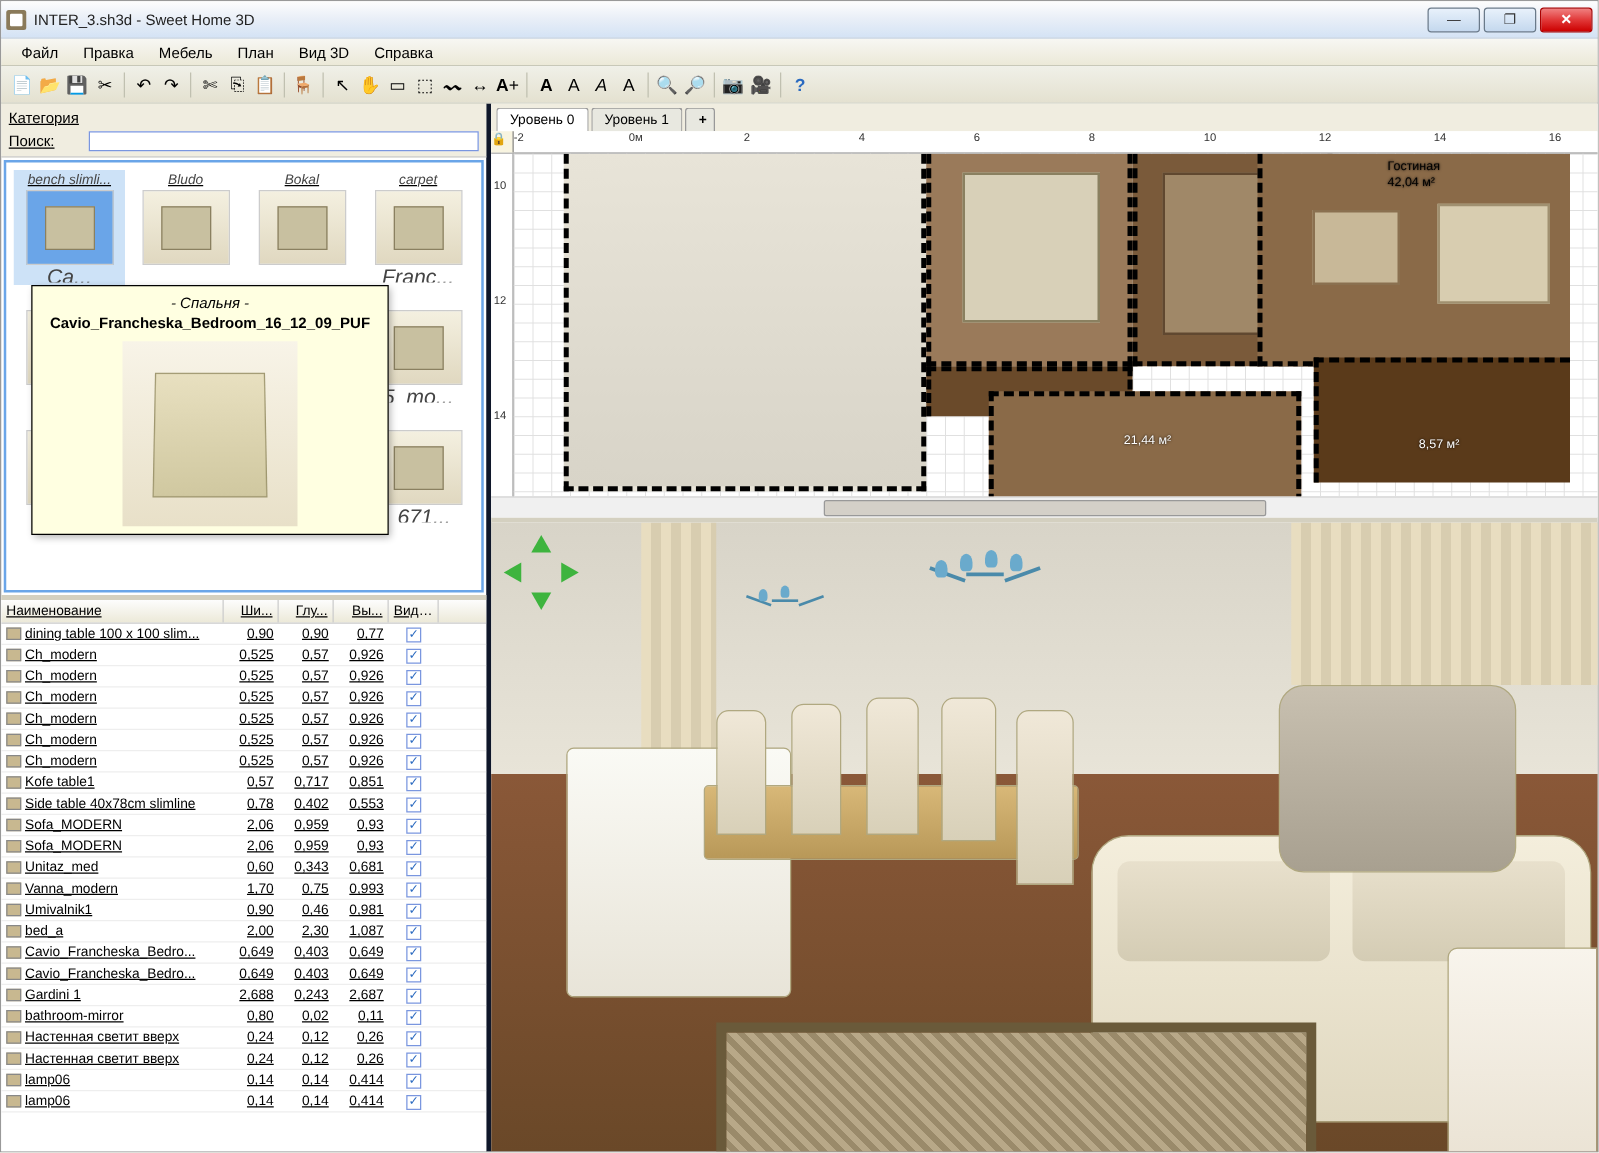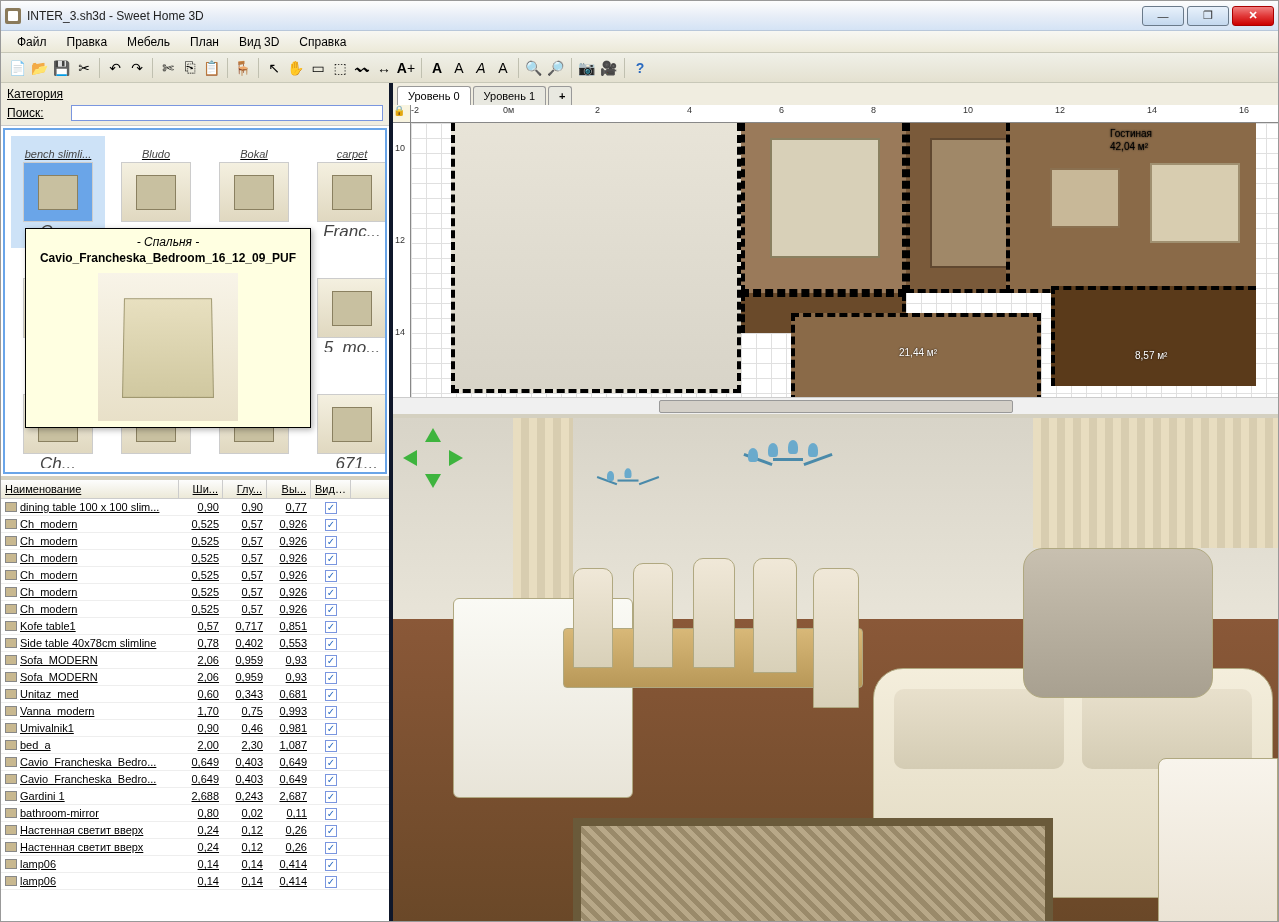--- a/index.html
+++ b/index.html
@@ -18,21 +18,21 @@
 .tbtn { width:22px; height:22px; border:1px solid transparent; display:flex; align-items:center; justify-content:center; cursor:pointer; border-radius:3px; font-size:14px; }
 .tsep { width:1px; height:20px; background:#c0c0b0; margin:0 4px; }
 .content { flex:1; display:flex; min-height:0; }
 .left-pane { width:392px; display:flex; flex-direction:column; border-right:4px solid #0f172a;text-decoration:underline; }
 .catalog-top { padding:4px 6px; display:flex; flex-direction:column; gap:4px; border-bottom:1px solid #ccc; background:#f0ede0; }
 .cat-row { display:flex; align-items:center; gap:4px; }
 .cat-row label { width:60px; font-size:12px; }
 .cat-row select, .cat-row input { flex:1; font-size:11px; padding:1px 2px; border:1px solid #7a96df; }
 .catalog-body { flex:0 0 346px; border:2px solid #6aa5e8; margin:2px; background:#fff; position:relative; overflow:hidden; }
 .cat-grid { display:grid; grid-template-columns:repeat(4,1fr); padding:6px; gap:4px; }
-.cat-item { display:flex; flex-direction:column; align-items:center; cursor:pointer; padding:12px; }
+.cat-item { display:flex; flex-direction:column; align-items:center; cursor:pointer; padding:2px; }
 .cat-item.sel { background:#cde2f7; }
 .cat-label { font-size:11px; color:#444; height:14px; overflow:hidden; text-align:center; width:100%; white-space:nowrap; text-overflow:ellipsis; font-style:italic; }
 .cat-thumb { width:70px; height:60px; background:linear-gradient(#f4f0e0,#e0d8c0); border:1px solid #ccc; display:flex; align-items:center; justify-content:center; }
 .cat-thumb.sel { background:#6aa5e8; }
 .thumb-shape { width:40px; height:35px; background:#c8c0a0; border:1px solid #8a8060; }
 .cat-name { font-size:17px; color:#444; overflow:hidden; white-space:nowrap; text-overflow:ellipsis; width:100%; text-align:center; height:14px; font-style:italic; }
 .tooltip { position:absolute; left:20px; top:98px; width:286px; height:200px; background:#ffffe1; border:1px solid #000; padding:6px; display:flex; flex-direction:column; align-items:center; box-shadow:2px 2px 6px rgba(0,0,0,0.3); z-index:5; }
 .tooltip-cat { font-size:12px; font-style:italic; text-align:center; }
 .tooltip-name { font-size:12px; font-weight:bold; text-align:center; margin-top:2px; }
 .tooltip-img { flex:1; width:140px; margin-top:8px; background:linear-gradient(#f8f4e8,#e8e0c8); border:0; display:flex; align-items:center; justify-content:center; }

